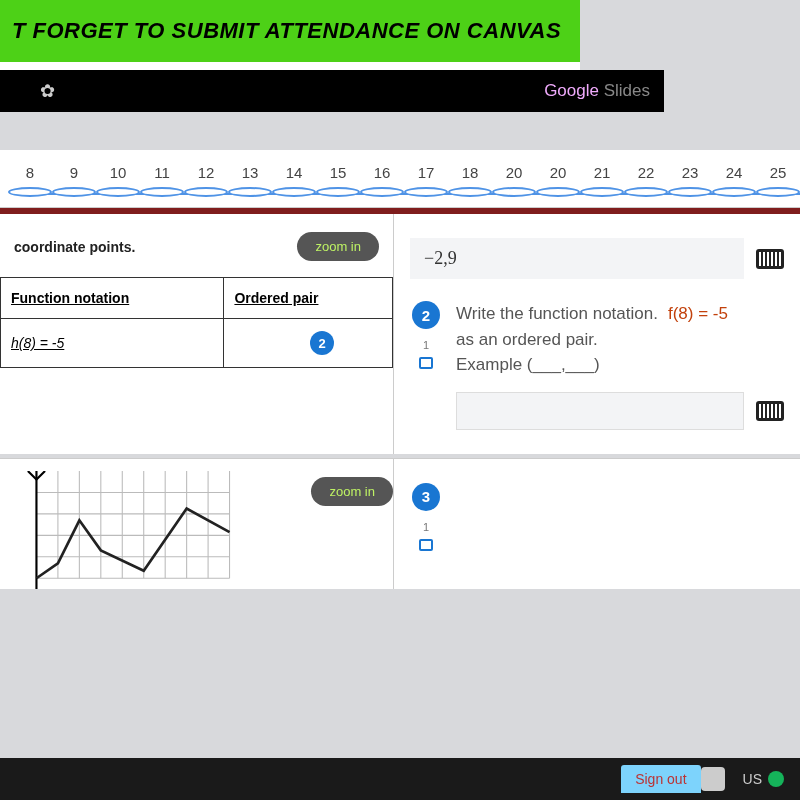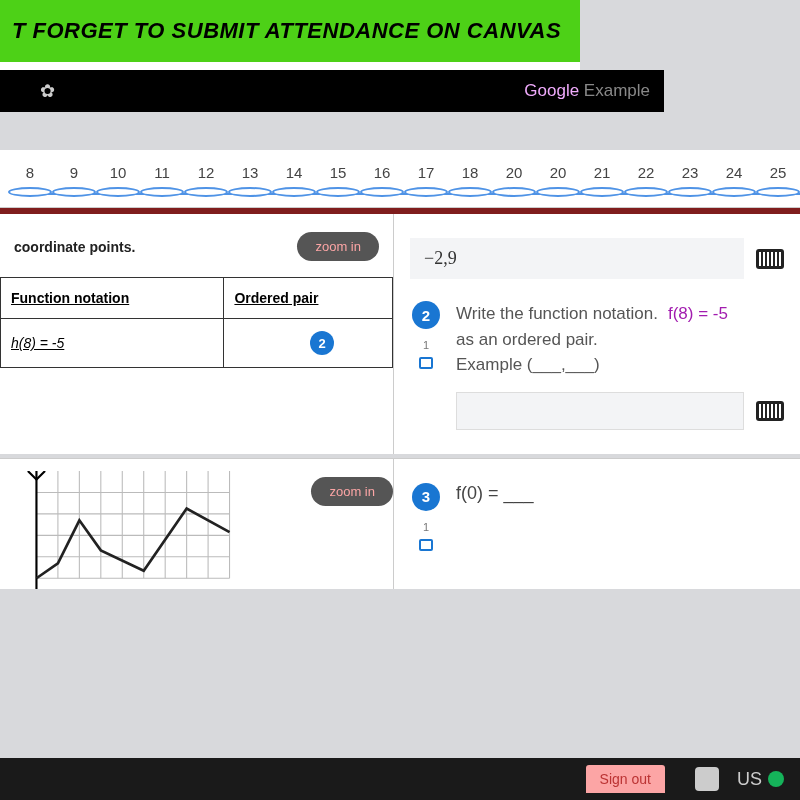--- a/index.html
+++ b/index.html
@@ -23,75 +23,75 @@
     .ruler-dots { display: flex; position: relative; }
     .ruler-dots span { width: 44px; display: flex; justify-content: center; }
     .ruler-dot { width: 10px; height: 10px; border: 2px solid #4f93e6; background: #fff; border-radius: 50%; }
     
     .content { display: flex; background: #fff; border-top: 6px solid #7f1d1d; }
     .left-col { width: 394px; border-right: 1px solid #ccc; }
     .right-col { flex: 1; padding: 24px 16px; }
     
     .coord-row { display: flex; align-items: center; padding: 18px 14px 16px; }
     .coord-label { font-size: 14px; font-weight: 700; color: #222; }
-    .zoom-btn { margin-left: auto; background: #555; color: #fca5a5; padding: 7px 18px; border-radius: 16px; font-size: 13px; border: none; cursor: pointer; }
+    .zoom-btn { margin-left: auto; background: #555; color: #bef264; padding: 7px 18px; border-radius: 16px; font-size: 13px; border: none; cursor: pointer; }
     
     .table { border-collapse: collapse; width: 100%; }
     .table th, .table td { border: 1px solid #333; padding: 12px 10px; font-size: 14px; text-align: left; }
     .table th { font-weight: 700; text-decoration: underline; }
     .table td:first-child { text-decoration: underline; font-style: italic; }
     .blue-circle { display: inline-flex; width: 24px; height: 24px; background: #1976d2; color: #fff; border-radius: 50%; align-items: center; justify-content: center; font-size: 13px; font-weight: 700; margin-left: 28px; }
     .cell-center { text-align: center !important; }
     
     .input-row { display: flex; align-items: center; margin-bottom: 22px; }
     .answer-box { flex: 1; background: #f3f4f6; padding: 10px 14px; font-size: 18px; font-family: 'Times New Roman', serif; color: #333; }
     .kbd-icon { width: 28px; height: 20px; background: #222; border-radius: 3px; margin-left: 12px; position: relative; }
     .kbd-icon::before { content: ''; position: absolute; inset: 3px; background: repeating-linear-gradient(90deg,#fff 0 2px,transparent 2px 4px); }
     
     .q-row { display: flex; }
     .q-num-col { width: 32px; display: flex; flex-direction: column; align-items: center; }
     .q-num { width: 28px; height: 28px; background: #1976d2; color: #fff; border-radius: 50%; display: flex; align-items: center; justify-content: center; font-weight: 700; font-size: 15px; }
     .q-sub { font-size: 11px; color: #777; margin-top: 10px; }
     .q-chat { width: 14px; height: 12px; border: 2px solid #1976d2; margin-top: 6px; border-radius: 2px; }
     .q-text { flex: 1; padding-left: 14px; font-size: 17px; color: #555; line-height: 1.5; }
-    .q-text .fn { margin-left: 10px; color: #a21caf; }
+    .q-text .fn { margin-left: 10px; color: #c2410c; }
     
     .answer-input { margin-top: 14px; display: flex; align-items: center; }
     .answer-field { flex: 1; height: 38px; background: #f3f4f6; border: 1px solid #ddd; }
     
     .section2 { display: flex; background: #fff; border-top: 1px solid #ccc; margin-top: 4px; }
     .graph-box { width: 260px; height: 130px; padding: 12px 8px 0 14px; }
     .graph-svg { width: 100%; height: 100%; }
     .s2-left { width: 394px; border-right: 1px solid #ccc; display: flex; }
     .s2-right { flex: 1; padding: 24px 16px 0; }
     .zoom2-wrap { flex: 1; display: flex; align-items: flex-start; padding-top: 18px; }
     
     .q3-row { display: flex; }
     .q3-text { padding-left: 14px; font-size: 18px; color: #444; }
     
     .footer { position: fixed; bottom: 0; left: 0; right: 0; height: 42px; background: #1a1a1a; display: flex; align-items: center; padding: 0 16px; }
     .foot-spacer { flex: 1; }
-    .signout { background: #fca5a5; color: #b33; padding: 6px 14px; border-radius: 3px 3px 0 0; font-size: 14px; margin-right: 30px; }
+    .signout { background: #7dd3fc; color: #b33; padding: 6px 14px; border-radius: 3px 3px 0 0; font-size: 14px; }
     .foot-icon { width: 24px; height: 24px; background: #ccc; border-radius: 4px; margin-right: 18px; }
-    .foot-us { color: #ccc; font-size: 18px; margin-right: 6px; text-align: right; }
+    .foot-us { color: #ccc; font-size: 14px; margin-right: 6px; text-align: right; }
     .foot-dot { width: 16px; height: 16px; background: #15b35a; border-radius: 50%; }
   </style>
 </head>
 <body>
 
 <div class="banner-wrap">
   <div class="green-banner">
     <div class="banner-text">T FORGET TO SUBMIT ATTENDANCE ON CANVAS</div>
   </div>
 </div>
 
 <div class="slide-bar">
   <span class="gear-icon">✿</span>
   <span class="google-slides">
-    <span class="g">Google</span><span class="s"> Example</span>
+    <span class="g">Google</span><span class="s"> Slides</span>
   </span>
 </div>
 
 <div class="ruler-area">
   <div class="ruler-nums">
     <span>8</span>
     <span>9</span>
     <span>10</span>
     <span>11</span>
     <span>12</span>
@@ -245,21 +245,20 @@
       <button class="zoom-btn">zoom in</button>
     </div>
   </div>
   <div class="s2-right">
     <div class="q3-row">
       <div class="q-num-col">
         <div class="q-num">3</div>
         <div class="q-sub">1</div>
         <div class="q-chat"></div>
       </div>
-      <div class="q3-text">f(0) = ___</div>
     </div>
   </div>
 </div>
 
 <div class="footer">
   <div class="foot-spacer"></div>
   <div class="signout">Sign out</div>
   <div class="foot-icon"></div>
   <span class="foot-us">US</span>
   <div class="foot-dot"></div>

